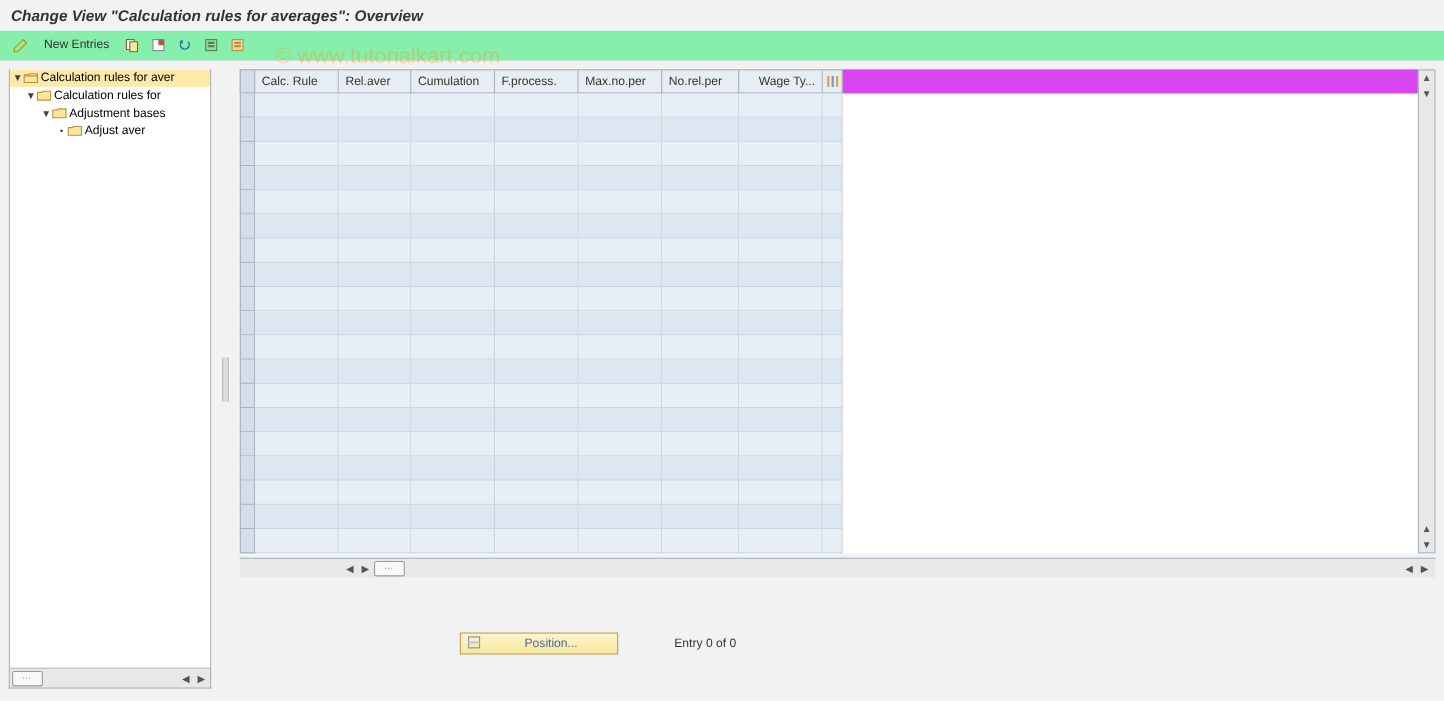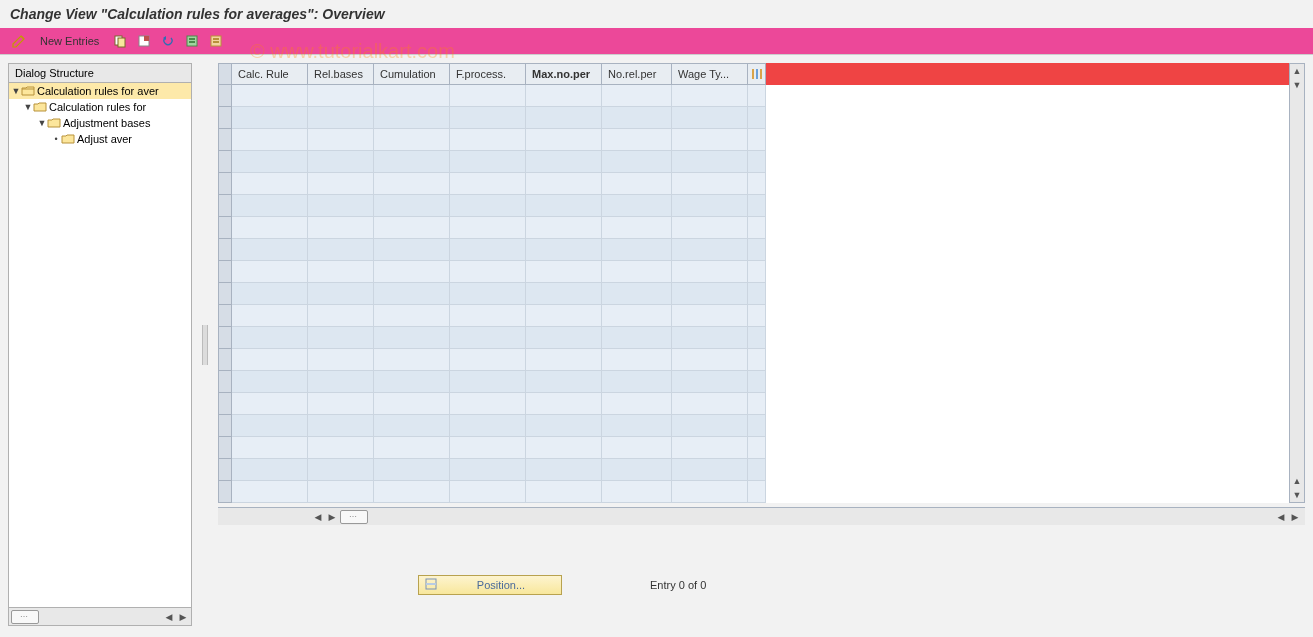--- a/index.html
+++ b/index.html
@@ -14,21 +14,21 @@
     }
     .title-bar {
       background: #f2f2f2;
       padding: 6px 10px;
       font-size: 14px;
       font-weight: bold;
       font-style: italic;
       color: #333;
     }
     .toolbar {
-      background: #ec4899;
+      background: #86efac;
       padding: 4px 10px;
       display: flex;
       align-items: center;
       gap: 6px;
       border-bottom: 1px solid #ccc;
     }
     .tb-icon {
       width: 18px;
       height: 18px;
       display: inline-flex;
@@ -160,21 +160,21 @@
     }
     .grid-wrap {
       display: flex;
       background: #fff;
     }
     .grid-inner {
       flex: 1;
     }
     .grid-header-row {
       display: flex;
-      background: #ef4444;
+      background: #d946ef;
     }
     .gh-corner {
       width: 14px;
       height: 22px;
       background: #d6dde6;
       border: 1px solid #a8b2c0;
       flex-shrink: 0;
     }
     .gh-cell {
       height: 22px;
@@ -262,21 +262,21 @@
     }
     .h-arrow {
       width: 12px; height: 12px;
       display: inline-flex; align-items: center; justify-content: center;
       font-size: 9px; color: #555;
     }
     .footer-area {
       margin-top: 50px;
       display: flex;
       align-items: center;
-      gap: 88px;
+      gap: 51px;
       padding-left: 200px;
     }
     .position-btn {
       width: 144px;
       height: 20px;
       background: linear-gradient(#fdf4cf,#f8e79c);
       border: 1px solid #b8a24f;
       display: flex;
       align-items: center;
       padding: 0 6px;
@@ -285,23 +285,23 @@
     }
     .position-btn .label { flex: 1; text-align: center; }
     .entry-text {
       color: #333;
     }
     
     .c0 { width: 76px; }
     .c1 { width: 66px; }
     .c2 { width: 76px; }
     .c3 { width: 76px; }
-    .c4 { width: 76px; font-weight: bold; }
+    .c4 { width: 76px; }
     .c5 { width: 70px; }
-    .c6 { width: 76px; }
+    .c6 { width: 76px; text-align: right; }
   </style>
 </head>
 <body>
 
 <div class="title-bar">Change View "Calculation rules for averages": Overview</div>
 
 <div class="toolbar">
   <span class="tb-icon">
     <svg width="16" height="16" viewBox="0 0 16 16">
         <path d="M2 11 L10 3 L13 6 L5 14 L2 14 Z" fill="none" stroke="#c49a00" stroke-width="1.2"></path>
@@ -341,21 +341,20 @@
         <rect x="4" y="7" width="6" height="2" fill="#b8923a"></rect>
       </svg>
   </span>
 </div>
 
 <div class="watermark">© www.tutorialkart.com</div>
 
 <div class="main-area">
 
   <div class="left-pane">
-    <div class="tree-header">Dialog Structure</div>
     <div class="tree-body">
       <div class="tree-row selected">
         <span class="tree-arrow">▼</span>
         <span class="folder-icon">
           <svg width="14" height="12" viewBox="0 0 14 12">
               <path d="M1 3 L5 3 L6 2 L13 2 L13 10 L1 10 Z" fill="#fce69c" stroke="#b8923a"></path>
               <path d="M1 4 L13 4" stroke="#b8923a"></path>
             </svg>
         </span>
         <span class="tree-label">Calculation rules for aver</span>
@@ -398,21 +397,21 @@
   </div>
 
   <div class="splitter"></div>
 
   <div class="right-pane">
     <div class="grid-wrap">
       <div class="grid-inner">
         <div class="grid-header-row">
           <div class="gh-corner"></div>
           <div class="gh-cell c0">Calc. Rule</div>
-          <div class="gh-cell c1">Rel.bases</div>
+          <div class="gh-cell c1">Rel.aver</div>
           <div class="gh-cell c2">Cumulation</div>
           <div class="gh-cell c3">F.process.</div>
           <div class="gh-cell c4">Max.no.per</div>
           <div class="gh-cell c5">No.rel.per</div>
           <div class="gh-cell c6">Wage Ty...</div>
           <div class="gh-config">
             <svg width="12" height="12" viewBox="0 0 12 12">
                 <rect x="1" y="1" width="2" height="10" fill="#d9a44a"></rect>
                 <rect x="5" y="1" width="2" height="10" fill="#6aa0d9"></rect>
                 <rect x="9" y="1" width="2" height="10" fill="#d9a44a"></rect>

